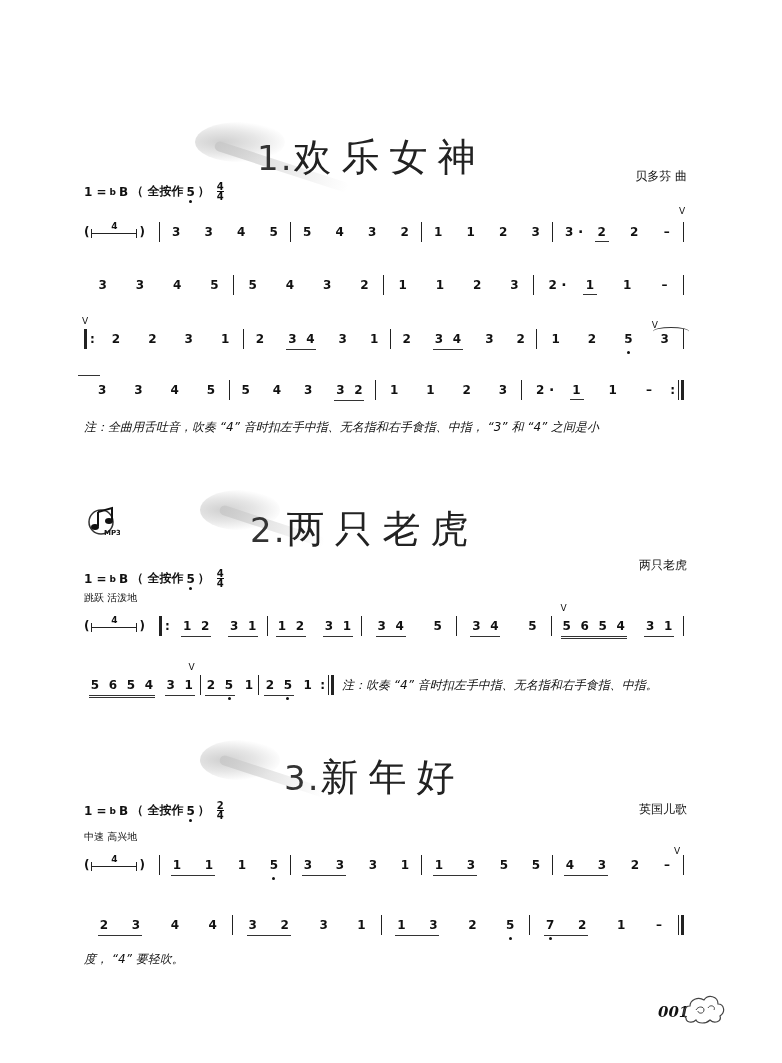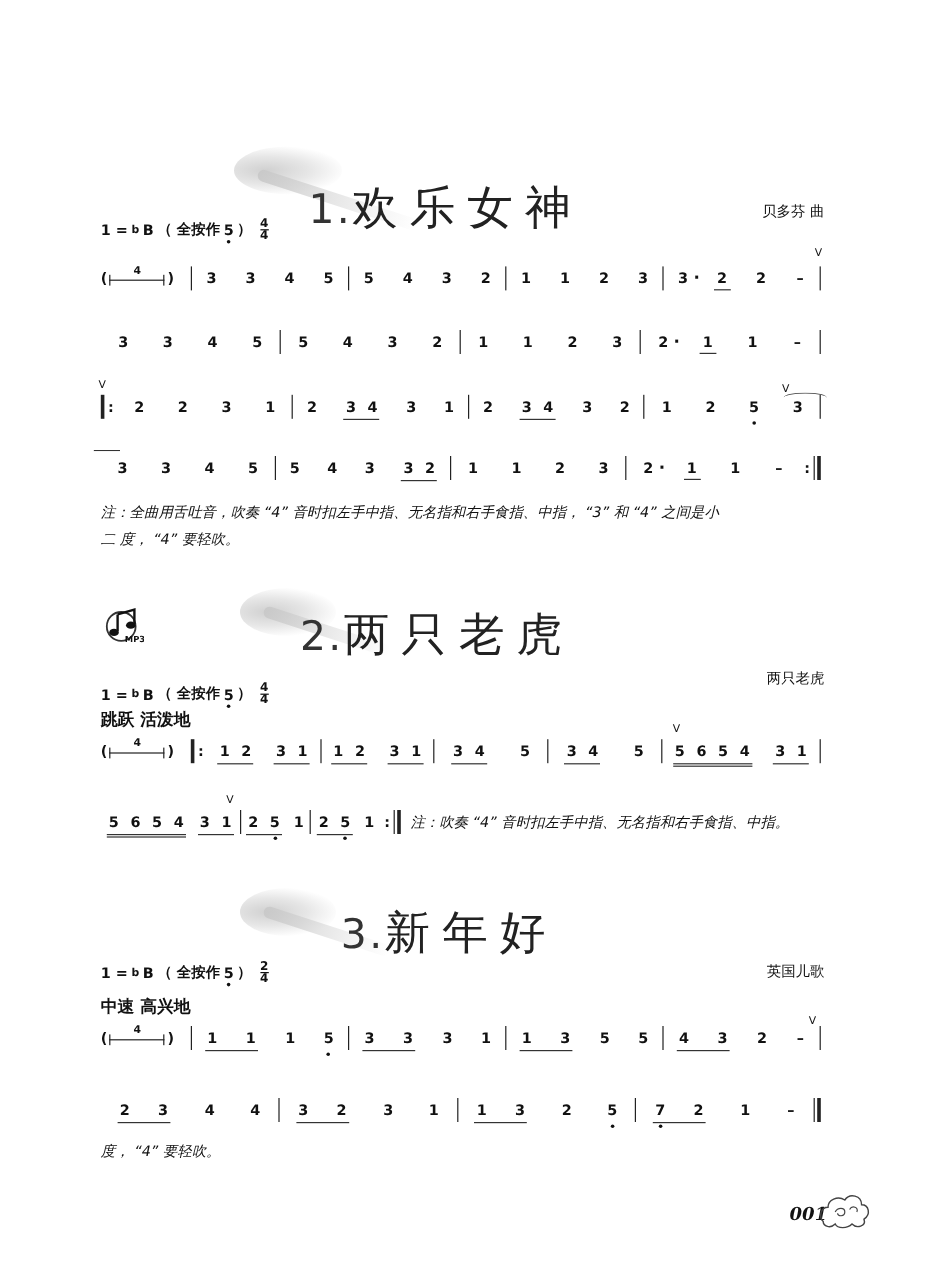--- a/index.html
+++ b/index.html
@@ -18,21 +18,21 @@
            letter-spacing: 10px; color: #222; white-space: nowrap; }
   .title .num { font-size: 34px; letter-spacing: 2px; color: #333; }
 
   .keyline { position: absolute; left: 84px; font-size: 12px; font-weight: bold; white-space: nowrap; display: flex; align-items: center; gap: 3px; }
   .keyline .flat { font-size: 9px; vertical-align: super; }
   .keyline .dotbelow { position: relative; display: inline-block; }
   .keyline .dotbelow::after { content: ""; position: absolute; left: 50%; bottom: -4px; width: 3px; height: 3px; margin-left: -1.5px; border-radius: 50%; background: #111; }
   .frac { display: inline-flex; flex-direction: column; align-items: center; line-height: 9px; font-size: 10px; font-weight: bold; margin-left: 4px; }
   .frac span:first-child { border-bottom: 1px solid #111; }
   .composer { position: absolute; right: 95px; font-size: 12px; white-space: nowrap; }
-  .tempo { position: absolute; left: 84px; font-size: 14px; font-weight: bold; white-space: nowrap; }
+  .tempo { position: absolute; left: 84px; font-size: 10px; font-weight: normal; white-space: nowrap; }
 
   
   .row { position: absolute; left: 84px; width: 600px; height: 26px; display: flex; align-items: center; font-weight: bold; font-size: 12px; }
   .measure { display: flex; align-items: center; justify-content: space-around; flex: 1; height: 100%; position: relative; }
   .bar { width: 1px; height: 20px; background: #222; flex: 0 0 1px; }
   .bar.final { width: 3px; flex: 0 0 3px; margin-left: 2px; }
   .bar.repeat-start { width: 3px; flex: 0 0 3px; }
   .note { position: relative; display: inline-flex; align-items: center; justify-content: center; min-width: 10px; text-align: center; }
   .note.ul::after { content: ""; position: absolute; left: -2px; right: -2px; bottom: -3px; height: 1px; background: #333; }
   .group { display: inline-flex; gap: 8px; position: relative; padding: 0 1px; }
@@ -56,21 +56,21 @@
   .page-num { position: absolute; left: 658px; top: 1003px; font-family: "DejaVu Serif", serif; font-style: italic; font-weight: bold; font-size: 15px; }
   .cloud { position: absolute; left: 680px; top: 992px; width: 46px; height: 34px; }
 </style>
 </head>
 <body>
 
 <section class="song" style="top:0;">
   <div class="banner" style="left:195px; top:120px; width:320px;">
     <div class="swash" style="left:0; top:2px; width:90px; height:40px;"></div>
     <div class="swash-tail" style="left:20px; top:20px; width:140px;"></div>
-    <div class="title" style="left:62px; top:28px;">
+    <div class="title" style="left:62px; top:12px;">
       <span class="num">1.</span><span>欢乐女神</span>
     </div>
   </div>
 
   <div class="keyline" style="top:182px;">
     <span>1 =</span>
       <span class="flat">b</span>
       <span>B</span>
     <span>（ 全按作</span>
       <span class="dotbelow">5</span>
@@ -227,21 +227,20 @@
         <span class="note">1</span>
         <span class="note">–</span>
       </div>
     <span class="repeat-dots">:</span>
       <span class="bar"></span>
       <span class="bar final"></span>
   </div>
 
   <div class="note-text" style="top:416px;">
     <div>注：全曲用舌吐音，吹奏 “4” 音时扣左手中指、无名指和右手食指、中指， “3” 和 “4” 之间是小</div>
-    <div>二 度， “4” 要轻吹。</div>
   </div>
 </section>
 
 <section class="song" style="top:0;">
   <svg class="mp3-icon" viewBox="0 0 34 34">
     <circle cx="15" cy="18" r="12" fill="none" stroke="#333" stroke-width="1.5"></circle>
     <path d="M12 8 L26 4 L26 16" fill="none" stroke="#111" stroke-width="2"></path>
     <path d="M12 8 L12 22" stroke="#111" stroke-width="2"></path>
     <ellipse cx="9" cy="23" rx="4" ry="3" fill="#111"></ellipse>
     <ellipse cx="23" cy="17" rx="4" ry="3" fill="#111"></ellipse>

